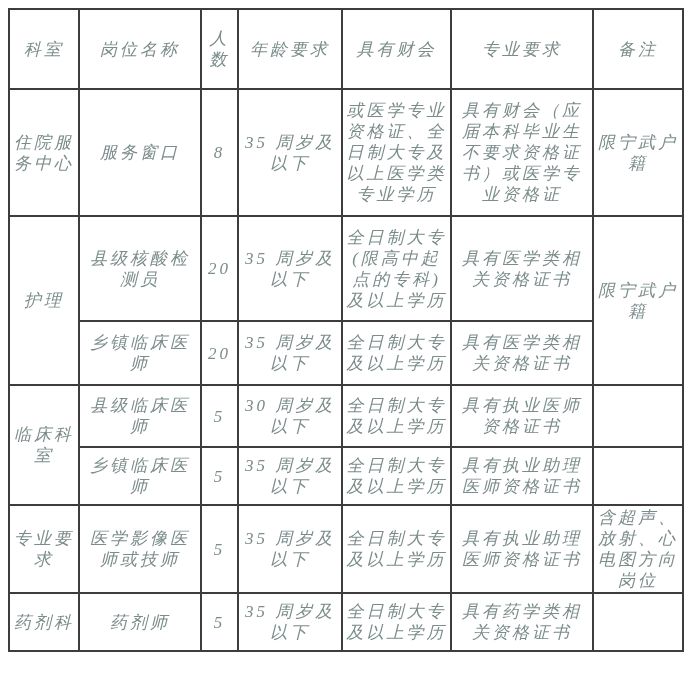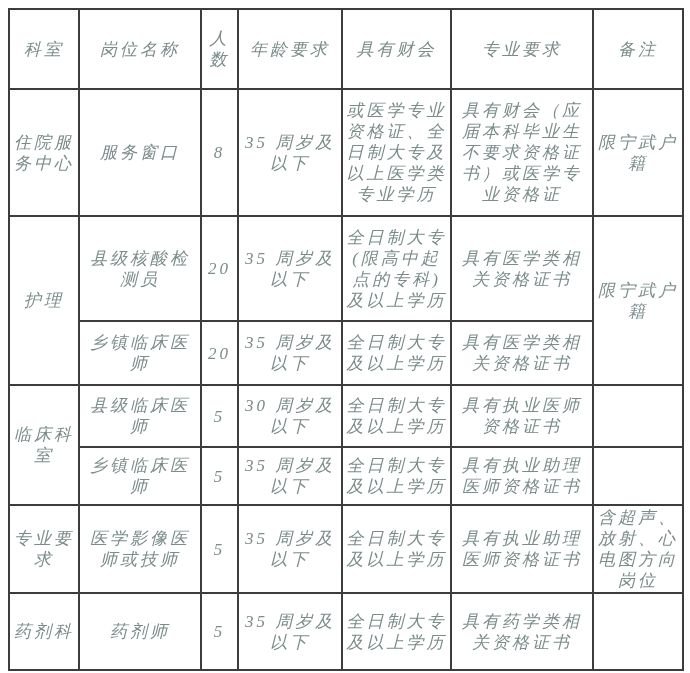--- a/index.html
+++ b/index.html
@@ -42,21 +42,21 @@
   col.c-major  { width: 142px; }
   col.c-note   { width: 90px; }
   
   tr.r-head { height: 80px; }
   tr.r1 { height: 127px; }
   tr.r2 { height: 105px; }
   tr.r3 { height: 64px; }
   tr.r4 { height: 62px; }
   tr.r5 { height: 58px; }
   tr.r6 { height: 84px; }
-  tr.r7 { height: 77px; }
+  tr.r7 { height: 58px; }
 </style>
 </head>
 <body>
 
 <table class="recruit">
   <colgroup>
     <col class="c-dept">
       <col class="c-pos">
       <col class="c-count">
       <col class="c-age">

